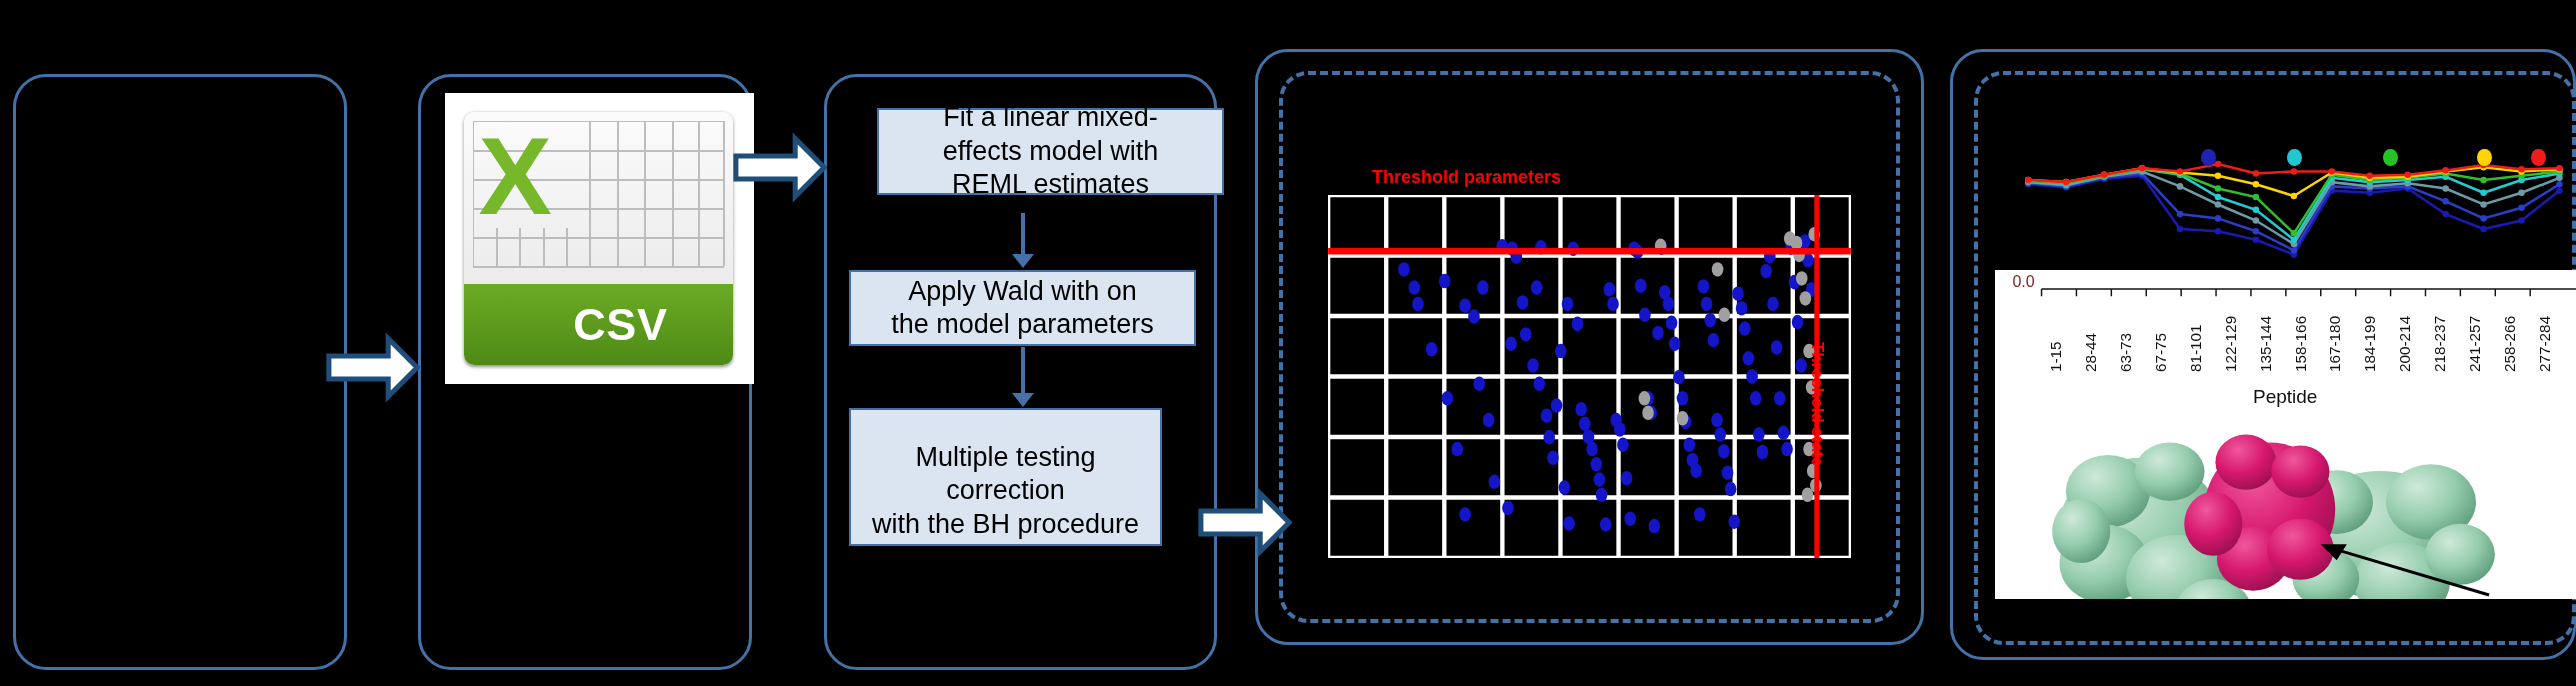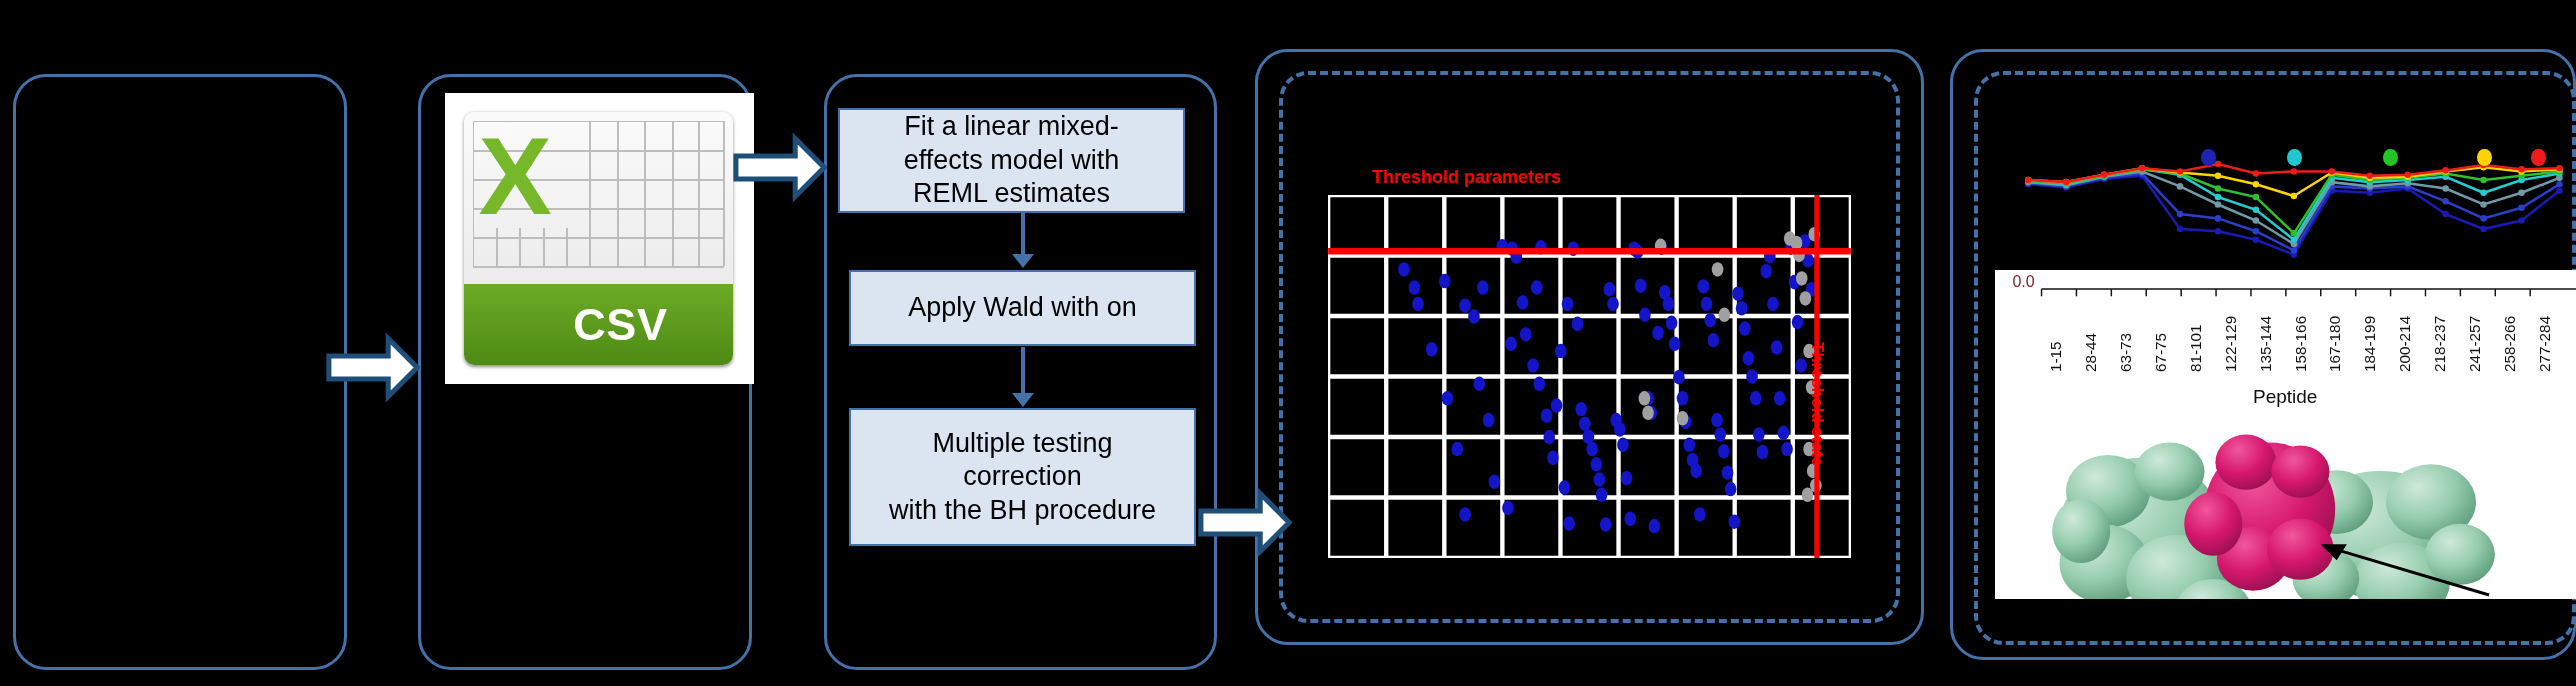--- a/index.html
+++ b/index.html
@@ -93,39 +93,40 @@
 </div>
 
 <div class="flow-arrow" style="left:733px;top:131px;">
   <svg width="94" height="73" viewBox="0 0 130 100">
     <path d="M4,34 L86,34 L86,10 L126,50 L86,90 L86,66 L4,66 Z" fill="#ffffff" stroke="#1f4e79" stroke-width="7" stroke-linejoin="miter"></path>
   </svg>
 </div>
 
 <div class="panel" style="left:824px;top:74px;width:393px;height:596px;"></div>
 
-<div class="procbox" style="left:838px;top:108px;width:347px;height:105px;">
+<div class="procbox" style="left:877px;top:108px;width:347px;height:87px;">
   <div>
     <span>Fit a linear mixed-</span><br>
     <span>effects model with</span><br>
     <b>REML</b><span> estimates</span>
   </div>
 </div>
 <div class="vconn" style="left:1021px;top:213px;height:44px;"></div>
 <div class="vhead" style="left:1012px;top:254px;"></div>
 
 <div class="procbox" style="left:849px;top:270px;width:347px;height:76px;">
   <div>
     <span>Apply </span><b>Wald with</b><span> on</span><br>
+    <span>the model parameters</span>
   </div>
 </div>
 <div class="vconn" style="left:1021px;top:347px;height:48px;"></div>
 <div class="vhead" style="left:1012px;top:393px;"></div>
 
-<div class="procbox" style="left:849px;top:408px;width:347px;height:138px;">
+<div class="procbox" style="left:849px;top:408px;width:313px;height:138px;align-items:flex-end;">
   <div>
     <span>Multiple testing</span><br>
     <span>correction</span><br>
     <span>with the </span><b>BH</b><span> procedure</span>
   </div>
 </div>
 
 <div class="flow-arrow" style="left:1198px;top:486px;">
   <svg width="94" height="73" viewBox="0 0 130 100">
     <path d="M4,34 L86,34 L86,10 L126,50 L86,90 L86,66 L4,66 Z" fill="#ffffff" stroke="#1f4e79" stroke-width="7" stroke-linejoin="miter"></path>

